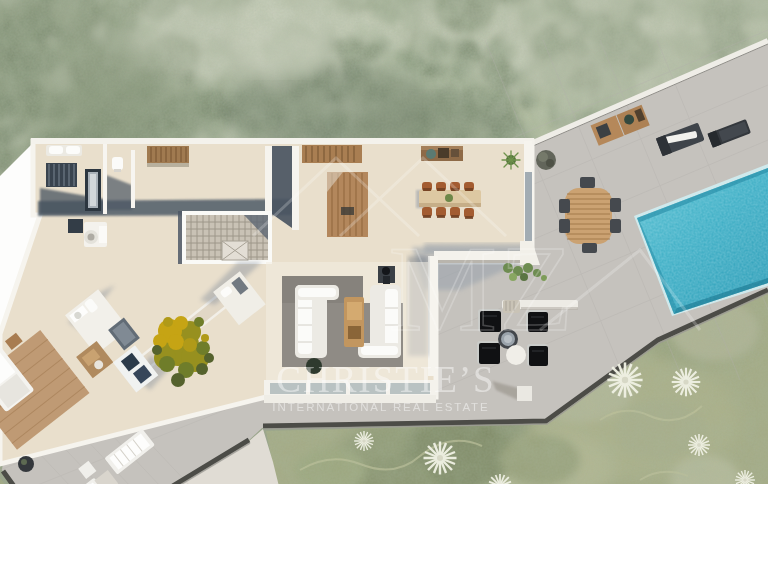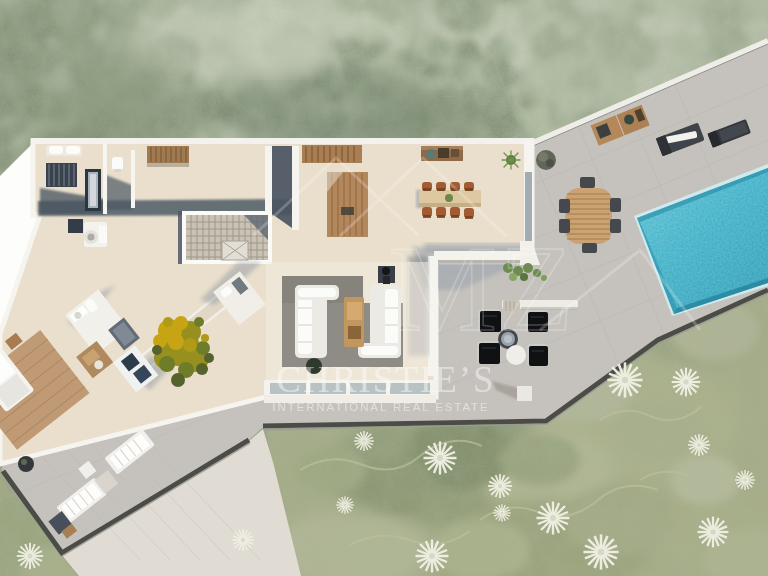--- a/index.html
+++ b/index.html
@@ -1,16 +1,16 @@
 <!DOCTYPE html>
 <html><head>
 <meta charset="utf-8">
 <style>
   html,body{margin:0;padding:0;background:#fff;}
-  #stage{width:768px;height:576px;position:relative;overflow:hidden;font-family:"Liberation Sans",sans-serif;}
+  #stage{width:768px;height:484px;position:relative;overflow:hidden;font-family:"Liberation Sans",sans-serif;}
 </style>
 </head>
 <body>
 <div id="stage">
 <svg width="768" height="576" viewBox="0 0 768 576">
 <defs>
   <filter id="noise" x="0" y="0" width="100%" height="100%">
     <feTurbulence type="fractalNoise" baseFrequency="0.5" numOctaves="3" seed="7"></feTurbulence>
     <feColorMatrix type="matrix" values="0 0 0 0 0.42  0 0 0 0 0.48  0 0 0 0 0.36  0 0 0 0.9 0"></feColorMatrix>
   </filter>

